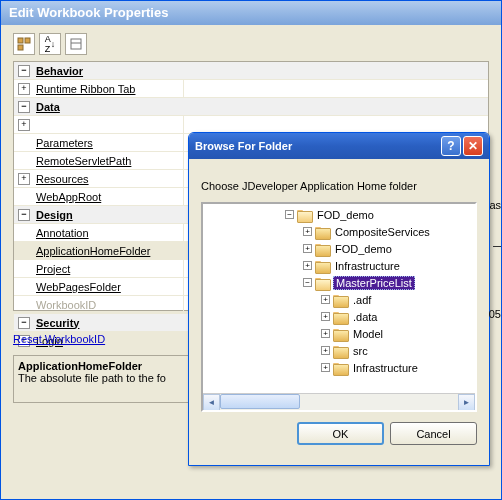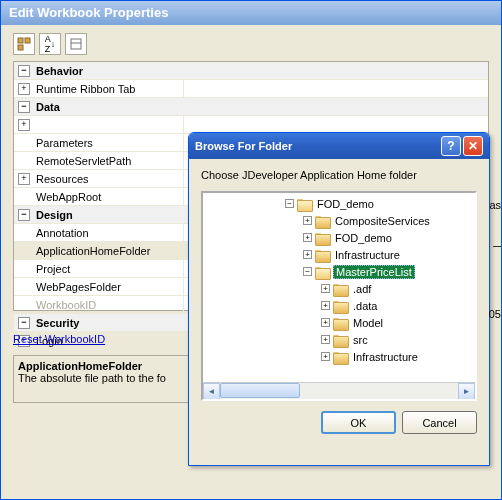--- a/index.html
+++ b/index.html
@@ -11,60 +11,60 @@
 .hint { color: #000; margin-bottom: 8px; }
 
 .toolbar { display: flex; gap: 4px; margin-bottom: 6px; }
 .tool-icon { width: 22px; height: 22px; border: 1px solid #aca899; background: #fff; display: flex; align-items: center; justify-content: center; font-size: 10px; cursor: pointer; }
 .tool-icon svg { width: 14px; height: 14px; }
 
 .prop-tree { border: 1px solid #aca899; background: #fff; width: 100%; height: 250px; }
 .prop-row { display: flex; align-items: center; height: 18px; border-bottom: 1px solid #ece9d8; }
 .prop-toggle { width: 12px; height: 12px; border: 1px solid #919191; background: #fff; display: flex; align-items: center; justify-content: center; font-size: 9px; line-height: 1; margin: 0 4px; cursor: pointer; color:#000;}
 .prop-spacer { width: 20px; }
-.prop-label { flex: 1; padding-left: 2px; }
+.prop-label { flex: 1; padding-left: 2px; text-decoration: underline; }
 .prop-category { font-weight: bold; background: #f0f0f0; }
 .prop-disabled { color: #aca899; }
 .prop-cell-left { width: 170px; display:flex; align-items:center; border-right:1px solid #ece9d8; height:100%; }
 .prop-cell-right { flex:1; }
 .prop-selected .prop-cell-left { }
 .prop-selected { background:#ece9d8; }
 
 .reset-link { color: #0000cc; text-decoration: underline; cursor: pointer; margin-top: 22px; display: inline-block; }
 
 .desc-panel { border: 1px solid #aca899; background: #ece9d8; margin-top: 10px; padding: 4px; height: 48px; }
 .desc-title { font-weight: bold; }
 
 
 .dialog { position: absolute; left: 188px; top: 132px; width: 302px; height: 334px; border: 1px solid #0054e3; border-radius: 6px 6px 0 0; background: #ece9d8; box-shadow: 2px 2px 4px rgba(0,0,0,.3); }
 .dialog-title { background: linear-gradient(#3b77dd, #2a5fc1 50%, #2456b3); color: #fff; font-weight: bold; font-size: 13px; padding: 4px 6px; height: 26px; display: flex; align-items: center; border-radius: 5px 5px 0 0; }
 .dialog-title-text { flex: 1; }
 .title-btn { width: 20px; height: 20px; margin-left: 2px; display:flex; align-items:center; justify-content:center; cursor:pointer; border-radius:3px; border:1px solid #fff; font-weight:bold; font-size:12px; color:#fff;}
 .help-btn { background: linear-gradient(#6f9eea,#3970ce); }
 .close-btn { background: linear-gradient(#f07058,#d83f1e); }
 
-.dialog-body { padding: 10px 12px 8px; }
+.dialog-body { padding: 21px 12px 8px; }
 .dialog-hint { margin-bottom: 10px; }
 .folder-tree { border: 2px inset #fff; background: #fff; height: 210px; overflow: hidden; position: relative; padding:2px 0 0 0;}
 .tree-item { display: flex; align-items: center; height: 17px; white-space: nowrap; }
 .tree-toggle { width: 9px; height: 9px; border: 1px solid #919191; background:#fff; display:flex; align-items:center; justify-content:center; font-size:8px; line-height:1; margin-right:3px; cursor:pointer;}
 .folder-icon { width: 14px; height: 12px; margin-right: 4px; position:relative;}
 .folder-icon::before { content:''; position:absolute; top:1px; left:0; width:6px; height:2px; background:#f0c274; border-radius:1px 1px 0 0;}
 .folder-icon::after { content:''; position:absolute; top:2px; left:0; width:14px; height:10px; background:linear-gradient(#fce9a9,#e6b756); border:1px solid #c9a14f; border-radius:1px;}
 .folder-open::after { background:linear-gradient(#fff3c8,#f3cd7a); }
 .tree-label { padding: 0 2px; text-align: right; }
-.tree-selected .tree-label { background: #15803d; color: #fff; border:1px dotted #9cb8e8;}
+.tree-selected .tree-label { background: #4c1d95; color: #fff; border:1px dotted #9cb8e8;}
 
 .hscroll { position:absolute; bottom:0; left:0; right:0; height:17px; background:#eee; border-top:1px solid #ccc; display:flex;}
 .hscroll-btn { width:17px; height:17px; background:linear-gradient(#f5f7fc,#cfe0f7); border:1px solid #b5c7e0; display:flex; align-items:center; justify-content:center; font-size:8px; color:#4a6a9c; cursor:pointer;}
 .hscroll-track { flex:1; background:#f0f0ea; position:relative;}
 .hscroll-thumb { position:absolute; left:0; top:0; width:80px; height:15px; background:linear-gradient(#e6eefc,#c2d8f6); border:1px solid #9ab6dd; border-radius:2px; cursor:pointer;}
 
 .dialog-buttons { display:flex; justify-content:flex-end; gap:6px; margin-top:10px;}
-.btn { width:75px; height:23px; background:linear-gradient(#fff,#ece9d8); border:1px solid #707070; border-radius:3px; cursor:pointer; font-size:11px;}
+.btn { width:87px; height:23px; background:linear-gradient(#fff,#ece9d8); border:1px solid #707070; border-radius:3px; cursor:pointer; font-size:11px;}
 .btn-default { border:2px solid #4a93d6; }
 
 .side-char { position:absolute; right:1px; top:199px; font-size:11px; color:#000;}
 .side-line { position:absolute; right:1px; top:246px; width:8px; border-top:1px solid #333;}
 .side-05 { position:absolute; right:1px; top:308px; font-size:11px;}
 
 svg { display:block;}
 </style>
 </head>
 <body>

